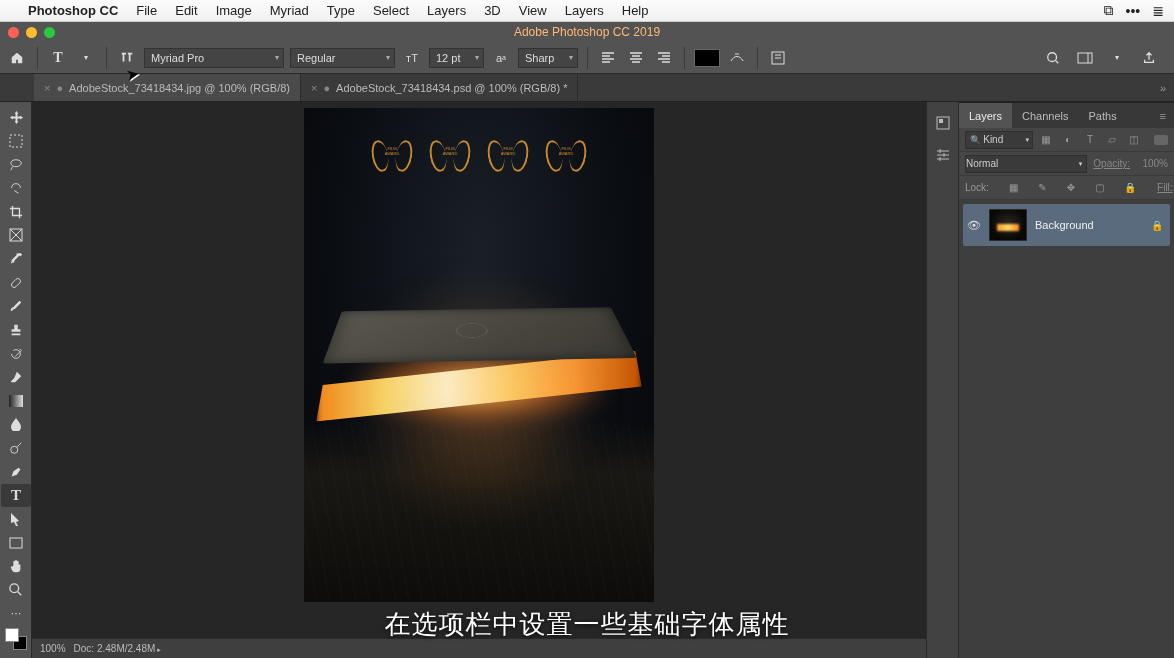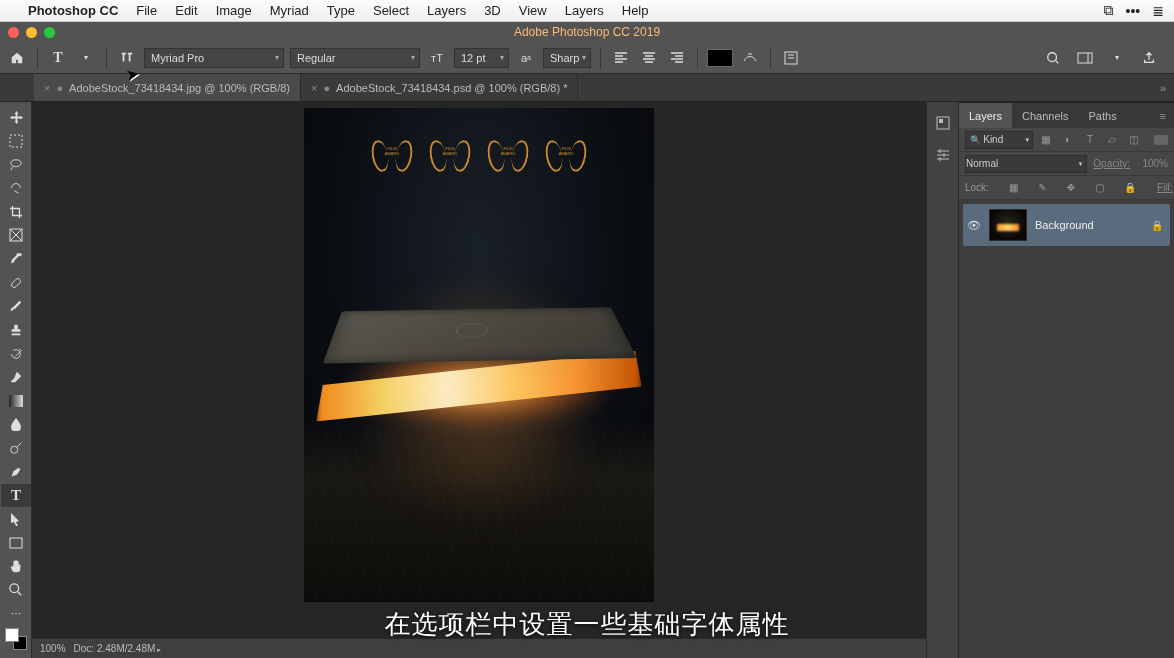--- a/index.html
+++ b/index.html
@@ -19,23 +19,23 @@
 .dot.r{background:#ff5f57}.dot.y{background:#febc2e}.dot.g{background:#28c840}
 .titlebar .title { position: absolute; left: 50%; transform: translateX(-50%); color: #fdba74; }
 
 
 .optionsbar { height: 32px; background: #535353; border-bottom: 1px solid #2a2a2a; display: flex; align-items: center; padding: 0 6px; gap: 6px; }
 .ob-btn { width: 22px; height: 22px; display: flex; align-items: center; justify-content: center; color: #ddd; font-size: 14px; border-radius: 2px; }
 .ob-sep { width: 1px; height: 22px; background: #3a3a3a; margin: 0 3px; }
 .ob-select { height: 20px; background: #444; border: 1px solid #333; color: #ddd; font-size: 11px; padding: 0 18px 0 6px; position: relative; display: flex; align-items: center; }
 .ob-select::after { content: "▾"; position: absolute; right: 4px; font-size: 8px; color: #aaa; }
 .ob-select.font { width: 140px; }
-.ob-select.style { width: 130px; }
+.ob-select.style { width: 105px; }
 .ob-select.size { width: 55px; }
-.ob-select.aa { width: 48px; }
+.ob-select.aa { width: 60px; }
 .ob-swatch { width: 26px; height: 18px; background: #000; border: 1px solid #666; }
 .ob-spacer { flex: 1; }
 .ob-right { display: flex; gap: 10px; padding-right: 8px; }
 
 
 .doctabs { height: 28px; background: #3a3a3a; display: flex; align-items: center; padding-left: 34px; border-bottom: 1px solid #222; }
 .doctab { height: 100%; display: flex; align-items: center; padding: 0 10px; gap: 6px; color: #bbb; font-size: 11px; border-right: 1px solid #2a2a2a; }
 .doctab.active { background: #4a4a4a; }
 .doctab .x { color: #888; }
 .doctab .dirty { color: #888; }

